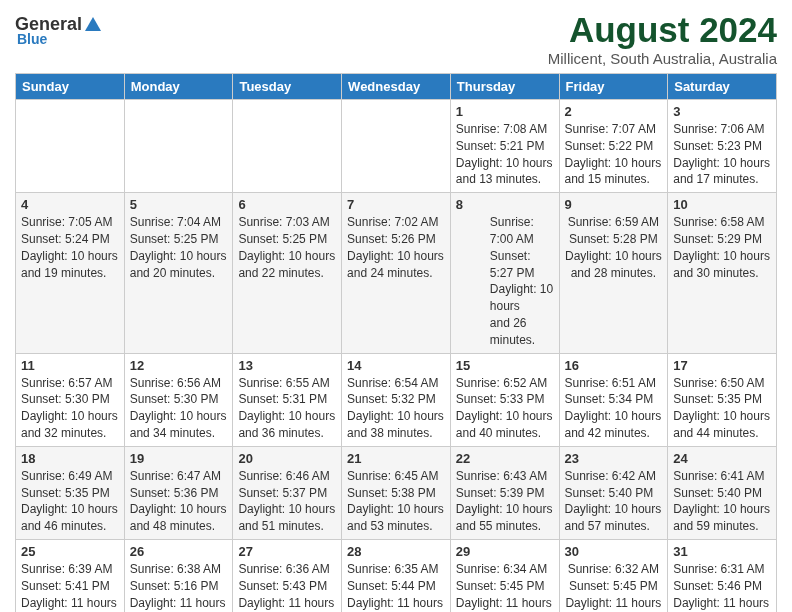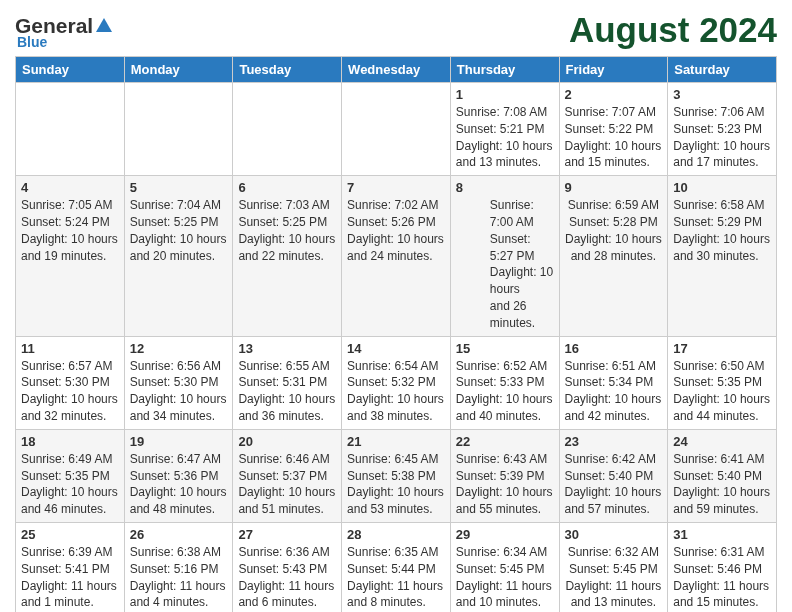--- a/index.html
+++ b/index.html
@@ -74,29 +74,30 @@
     .empty-cell {
       background: #fff !important;
     }
   </style>
 </head>
 <body>
 
 <div class="header-area">
   <div class="logo">
     <div style="display:flex;align-items:center;">
-      <span style="font-size:21px;font-weight:bold;color:#333;">General</span>
+      <span style="font-size:18px;font-weight:bold;color:#333;">General</span>
       <svg width="20" height="20" viewBox="0 0 20 20" style="margin: 0 1px;">
         <polygon points="10,2 18,16 2,16" fill="#2a7abf"></polygon>
       </svg>
     </div>
     <span style="font-size:14px;font-weight:bold;color:#2a7abf;margin-top:-4px;margin-left:2px;">Blue</span>
   </div>
   <div class="title-block">
     <div class="main-title">August 2024</div>
+    <div class="subtitle">Millicent, South Australia, Australia</div>
   </div>
 </div>
 
 <table class="calendar">
   <thead>
     <tr>
     <th>Sunday</th>
         <th>Monday</th>
         <th>Tuesday</th>
         <th>Wednesday</th>

